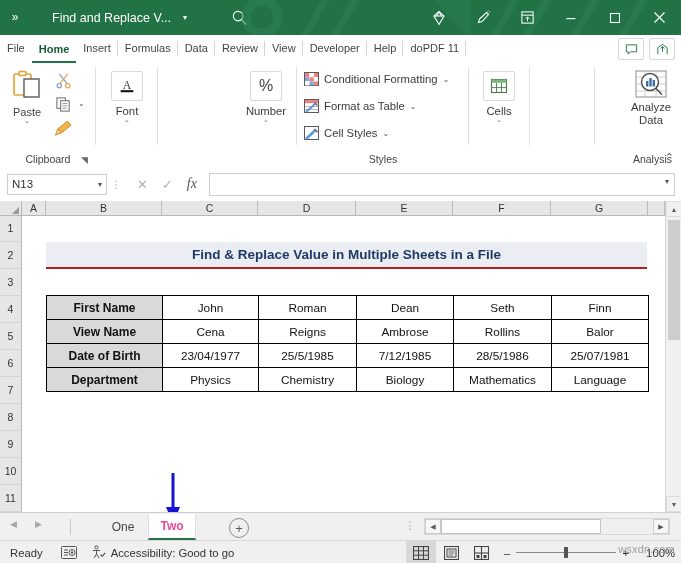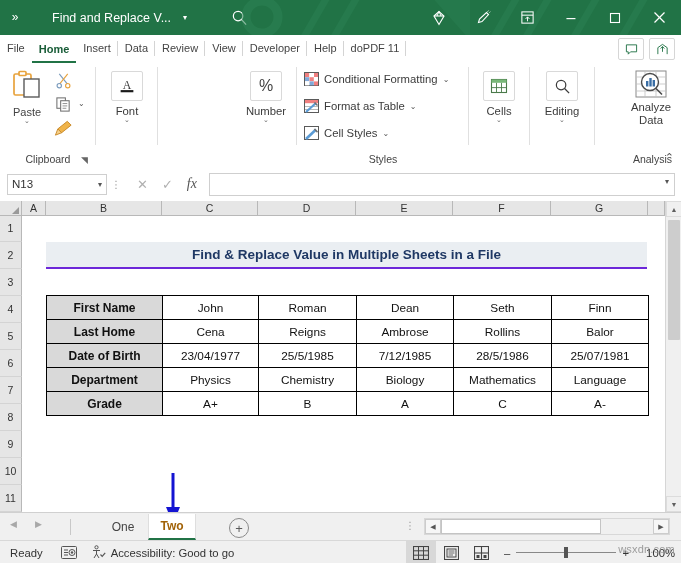--- a/index.html
+++ b/index.html
@@ -312,21 +312,21 @@
     width: 637px; height: 296px;
     background: #ffffff;
     overflow: hidden;
   }
 
   
   .banner {
     position: absolute;
     box-sizing: border-box;
     background: #eaeef2;
-    border-bottom: 2px solid #6d28d9;
+    border-bottom: 2px solid #b91c1c;
     display: flex;
     align-items: center;
     justify-content: center;
     font-size: 13.5px;
     font-weight: bold;
     color: #1f3864;
   }
 
   
   .dtable {
@@ -406,21 +406,21 @@
     position: absolute;
     top: 1px; height: 26px;
     font-size: 12px;
     display: flex; align-items: center; justify-content: center;
     color: #444;
     padding: 0 12px;
     box-sizing: border-box;
   }
   .stab.active {
     background: #ffffff;
-    color: #a16207;
+    color: #ec4899;
     font-weight: bold;
     border-bottom: 2.5px solid #217346;
     border-left: 1px solid #dedede;
     border-right: 1px solid #dedede;
   }
   .addsheet {
     position: absolute;
     top: 5px;
     width: 18px; height: 18px;
     border: 1.3px solid #8a8a8a;
@@ -575,20 +575,21 @@
             <line x1="11.5" y1="1.5" x2="1.5" y2="11.5" stroke="#ffffff" stroke-width="1.2"></line>
           </svg>
       </div>
     </div>
   </div>
 
   <div class="tabs">
     <div class="tab">File</div>
     <div class="tab active">Home</div>
     <div class="tab sep">Insert</div>
+    <div class="tab sep">Formulas</div>
     <div class="tab sep">Data</div>
     <div class="tab sep">Review</div>
     <div class="tab sep">View</div>
     <div class="tab sep">Developer</div>
     <div class="tab sep">Help</div>
     <div class="tab sep">doPDF 11</div>
     <div class="tabs-right">
       <div class="tbox">
         <svg width="13" height="13" viewBox="0 0 14 14">
             <path d="M1.5 2 H12.5 V9.5 H6 L3.5 12 V9.5 H1.5 Z" fill="none" stroke="#217346" stroke-width="1"></path>
@@ -728,30 +729,20 @@
               <line x1="1.5" y1="9.6" x2="16.5" y2="9.6" stroke="#4a7a4a" stroke-width=".9"></line>
             </svg>
         </div>
         <div class="blabel">Cells</div>
         <span class="mini-caret">⌄</span>
       </div>
       <div class="gdiv"></div>
     </div>
 
     <div class="grp" style="left:530px; width:65px;">
-      <div class="bigbtn" style="left:5px;">
-        <div class="ibox">
-          <svg width="17" height="17" viewBox="0 0 18 18">
-              <circle cx="7.5" cy="7.5" r="5" fill="none" stroke="#3b3b3b" stroke-width="1.3"></circle>
-              <line x1="11.2" y1="11.2" x2="16" y2="16" stroke="#3b3b3b" stroke-width="1.4"></line>
-            </svg>
-        </div>
-        <div class="blabel">Editing</div>
-        <span class="mini-caret">⌄</span>
-      </div>
       <div class="gdiv"></div>
     </div>
 
     <div class="grp" style="left:615px; width:75px;">
       <div class="analyze" style="left:6px;">
         <div class="ibox2">
           <svg width="32" height="28" viewBox="0 0 32 28">
             <rect x="1" y="1" width="30" height="26" fill="#ffffff" stroke="#8a8a8a" stroke-width="1"></rect>
             <line x1="1" y1="7" x2="31" y2="7" stroke="#c0c0c0" stroke-width=".8"></line>
             <line x1="1" y1="14" x2="31" y2="14" stroke="#c0c0c0" stroke-width=".8"></line>
@@ -833,21 +824,21 @@
         <tbody>
             <tr>
           <td class="hdr">First Name</td>
           <td>John</td>
           <td>Roman</td>
           <td>Dean</td>
           <td>Seth</td>
           <td>Finn</td>
         </tr>
         <tr>
-          <td class="hdr">Last Home</td>
+          <td class="hdr">View Name</td>
           <td>Cena</td>
           <td>Reigns</td>
           <td>Ambrose</td>
           <td>Rollins</td>
           <td>Balor</td>
         </tr>
         <tr>
           <td class="hdr">Date of Birth</td>
           <td>23/04/1977</td>
           <td>25/5/1985</td>
@@ -856,28 +847,20 @@
           <td>25/07/1981</td>
         </tr>
         <tr>
           <td class="hdr">Department</td>
           <td>Physics</td>
           <td>Chemistry</td>
           <td>Biology</td>
           <td>Mathematics</td>
           <td>Language</td>
         </tr>
-        <tr>
-          <td class="hdr">Grade</td>
-          <td>A+</td>
-          <td>B</td>
-          <td>A</td>
-          <td>C</td>
-          <td>A-</td>
-        </tr>
       </tbody>
         </table>
 
       <svg class="arrow-anno" style="left:138px; top:255px;" width="26" height="55" viewBox="0 0 26 55">
         <line x1="13" y1="2" x2="13" y2="40" stroke="#1414d2" stroke-width="3"></line>
         <path d="M6 36 L13 53 L20 36 Z" fill="#1414d2"></path>
       </svg>
     </div>
   </div>
 

